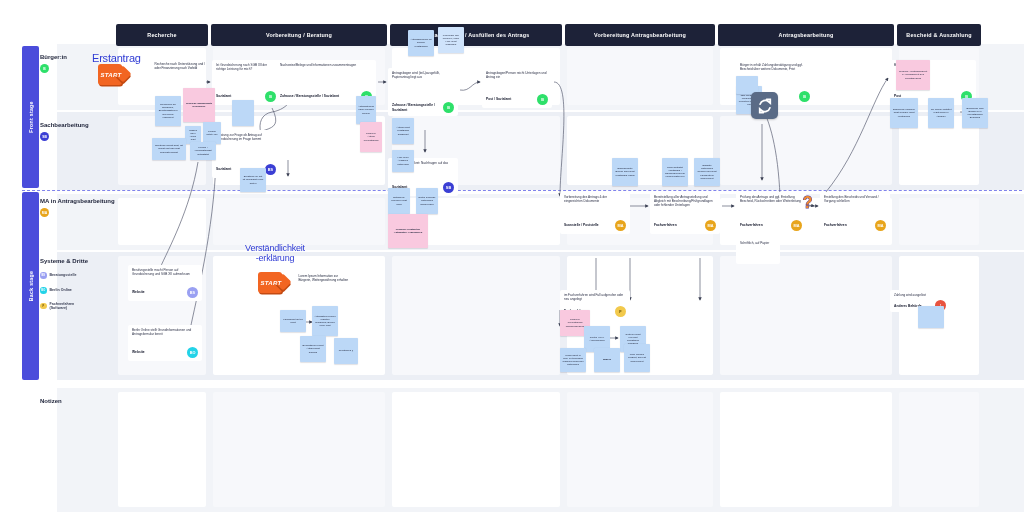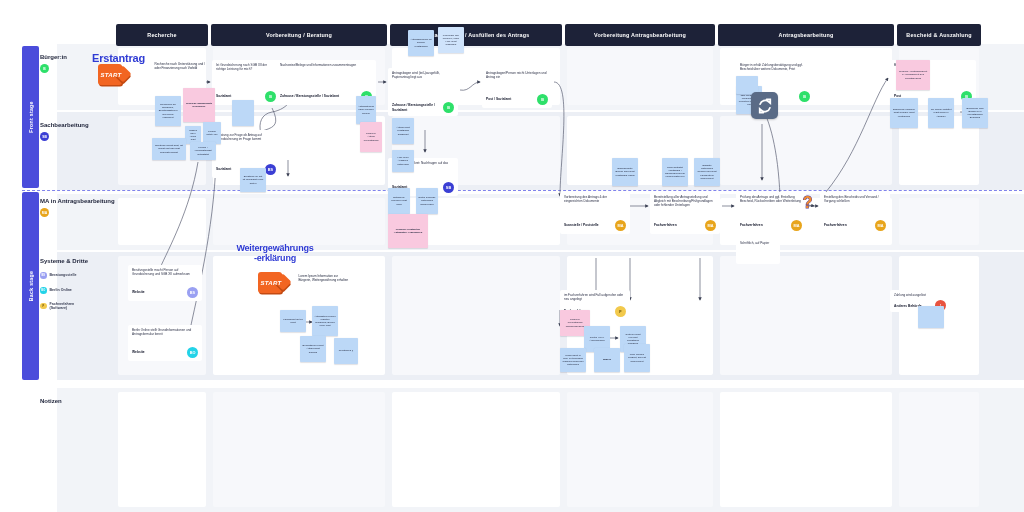--- a/index.html
+++ b/index.html
@@ -110,21 +110,21 @@
   }
   .start-badge .lbl {
     position:absolute; left:0; top:2px; width:26px; height:21px;
     display:flex; align-items:center; justify-content:center;
     color:#fff; font-weight:700; font-size:6px; letter-spacing:.3px;
     font-style:italic; z-index:3; line-height:1;
   }
 
   
   .big-title {
-    position:absolute; color:#2f3bd4; font-weight:700; letter-spacing:-.2px;
+    position:absolute; color:#2f3bd4; font-weight:400; letter-spacing:-.2px;
     line-height:1.1;
   }
 
   
   .icon-chip {
     position:absolute; border-radius:5px; display:flex;
     align-items:center; justify-content:center;
   }
   .icon-chip.loop { background:#5a6b86; box-shadow:0 1px 2px rgba(0,0,0,.2); }
 </style>
@@ -506,21 +506,21 @@
       </div>
       <div class="note blue" style="left: 736px; top: 76px; width: 22px; height: 18px;">
         <span></span>
       </div>
     </div>
 
   <div class="big-title" style="left:92px; top:52px; font-size:11px;">
     <span>Erstantrag</span>
   </div>
   <div class="big-title" style="left:230px; top:244px; font-size:9px; text-align:center; width:90px;">
-    <div>Weitergewährungs</div>
+    <div>Verständlichkeit</div>
     <div>-erklärung</div>
   </div>
 
   <div class="start-badge" style="left:98px; top:62px;">
     <div class="body"></div>
     <div class="arrow"></div>
     <div class="lbl">START</div>
   </div>
   <div class="note white" style="left:152px; top:60px; width:60px; height:22px; text-align:left; justify-content:flex-start; background:transparent; box-shadow:none; font-size:3.1px; align-items:flex-start;">
     <span>Recherche nach Unterstützung und / oder Finanzierung nach Vorbild</span>

